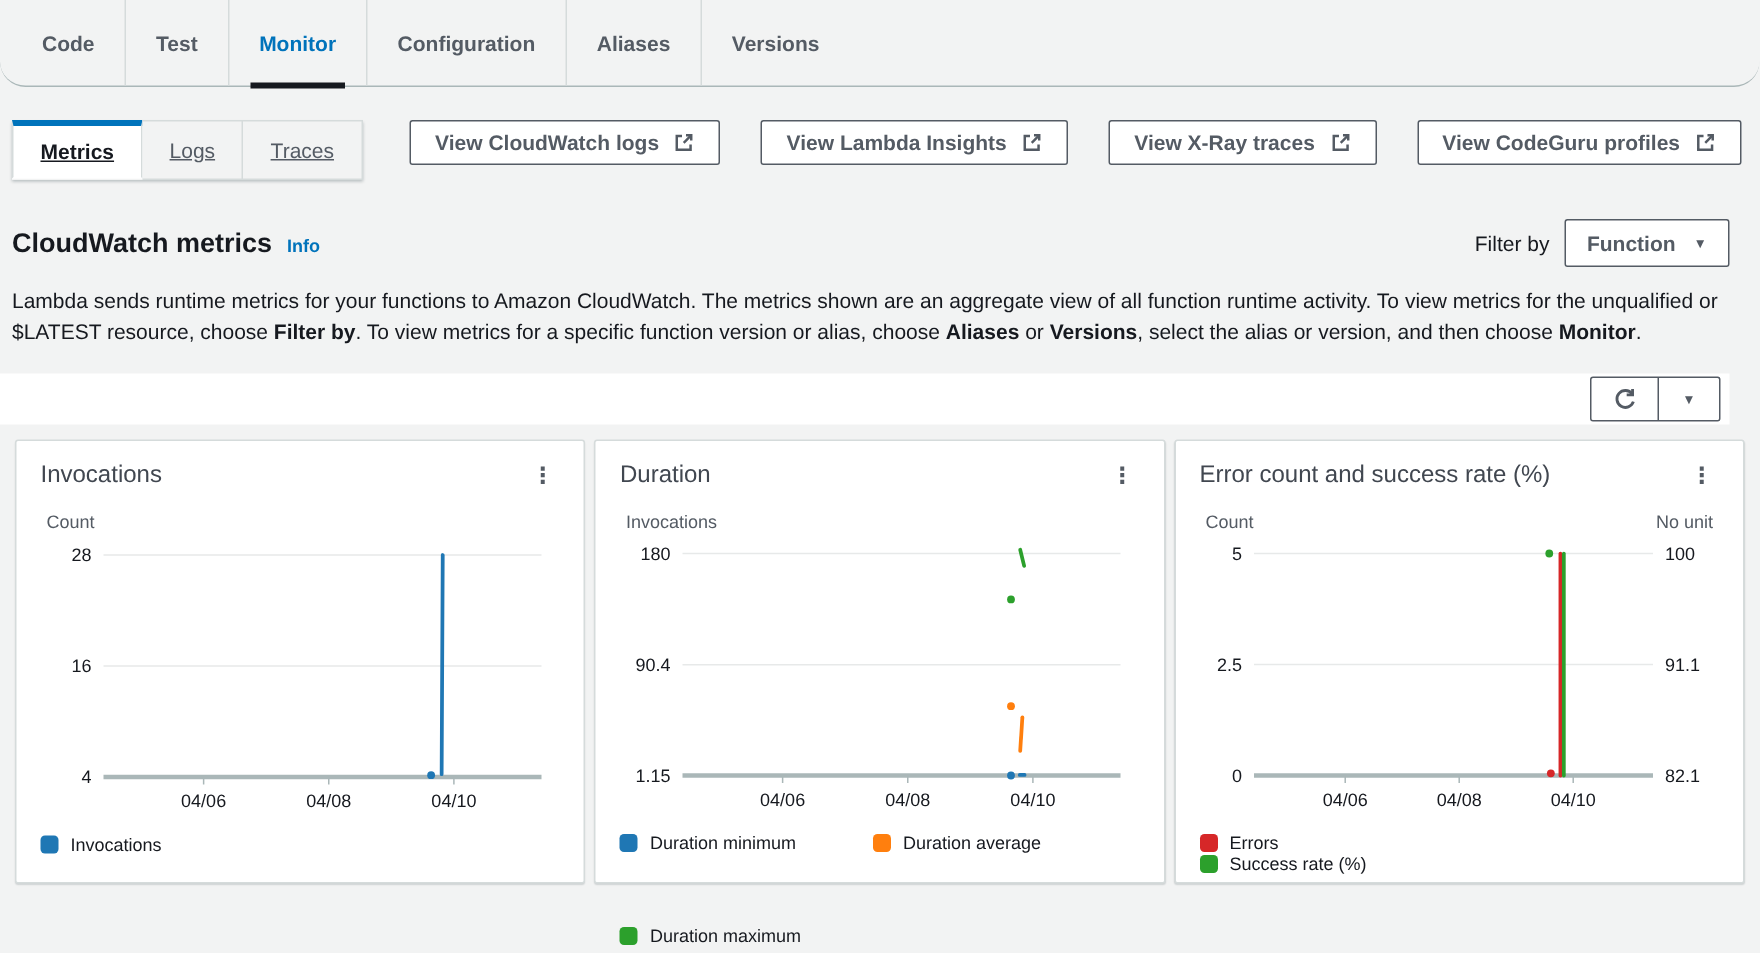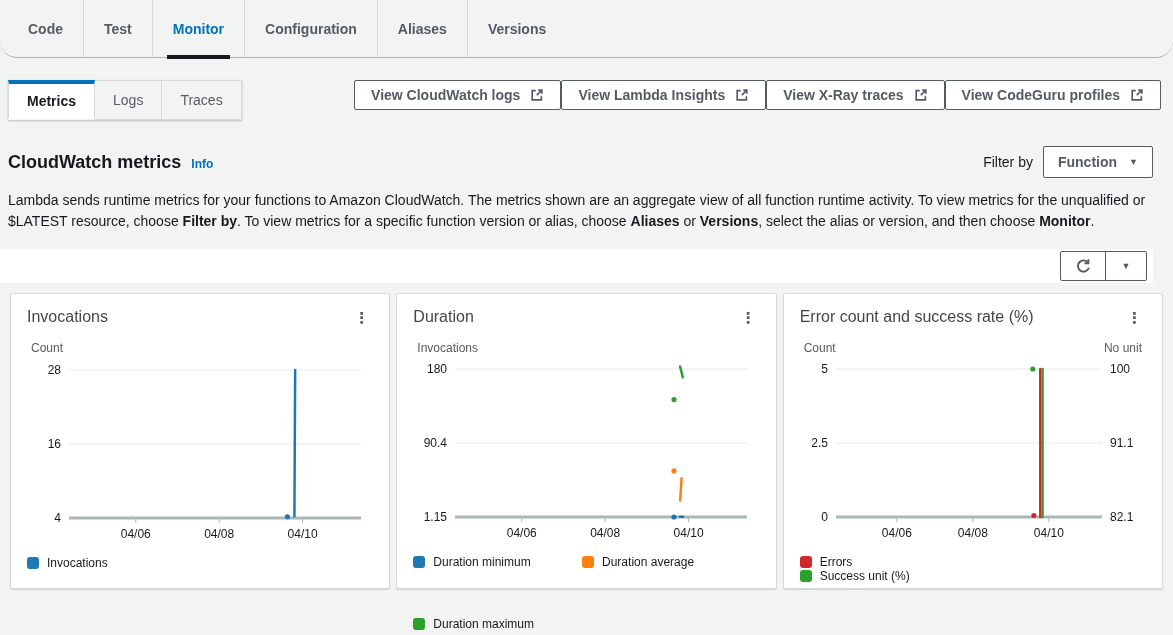--- a/index.html
+++ b/index.html
@@ -11,24 +11,24 @@
   }
   
   .tabbar{display:flex;align-items:stretch;height:57px;border-bottom:1px solid #aab7b8;padding:0 8px;border-radius:17px;}
   .tab{display:flex;align-items:center;padding:0 20px;font-weight:bold;color:#545b64;cursor:pointer;position:relative;}
   .tab + .tab{border-left:1px solid #d5dbdb;}
   .tab.active{color:#0073bb;}
   .tab.active::after{content:"";position:absolute;left:14px;right:14px;bottom:-2px;height:4px;background:#16191f;}
   
   .subrow{display:flex;justify-content:space-between;align-items:flex-start;padding:22px 8px 0 8px;}
   .segmented{display:flex;box-shadow:0 1px 2px rgba(0,28,36,.25);}
-  .seg{padding:0 18px;height:38px;display:flex;align-items:center;background:#f2f3f3;color:#545b64;border:1px solid #d5dbdb;cursor:pointer;}
+  .seg{padding:0 18px;height:38px;display:flex;align-items:center;background:#f2f3f3;color:#545b64;border:1px solid #d5dbdb;cursor:pointer;text-decoration:underline;}
   .seg + .seg{border-left:none;text-align:right;}
   .seg.active{background:#fff;color:#16191f;font-weight:bold;border-top:4px solid #0073bb;border-bottom:1px solid #fff;height:34px;}
-  .actions{display:flex;gap:0;padding-right:4px;}
+  .actions{display:flex;gap:27px;padding-right:4px;}
   .btn{display:flex;align-items:center;gap:10px;height:30px;padding:0 16px;background:#fff;
        border:1px solid #545b64;border-radius:2px;color:#545b64;font-weight:bold;font-size:14px;cursor:pointer;}
   .btn svg{display:block;}
   
   .headrow{display:flex;justify-content:space-between;align-items:center;padding:26px 20px 0 8px;}
   .headleft{display:flex;align-items:baseline;gap:10px;}
   h1{margin:0;font-size:18px;font-weight:bold;color:#16191f;}
   .info-link{color:#0073bb;font-weight:bold;font-size:12px;cursor:pointer;}
   .filter{display:flex;align-items:center;gap:10px;}
   .filter-btn{display:flex;align-items:center;gap:12px;height:30px;padding:0 14px;background:#fff;
@@ -259,17 +259,17 @@
           <circle cx="232.84" cy="8" r="2.6" fill="#2ca02c"></circle>
         </svg>
       </div>
     <div class="legend lg-spread">
         <div class="lg-item">
           <span class="lg-marker" style="background:#d62728"></span>
           <span>Errors</span>
         </div>
         <div class="lg-item">
           <span class="lg-marker" style="background:#2ca02c"></span>
-          <span>Success unit (%)</span>
+          <span>Success rate (%)</span>
         </div>
       </div>
   </div>
 </div>
 
 </body></html>

